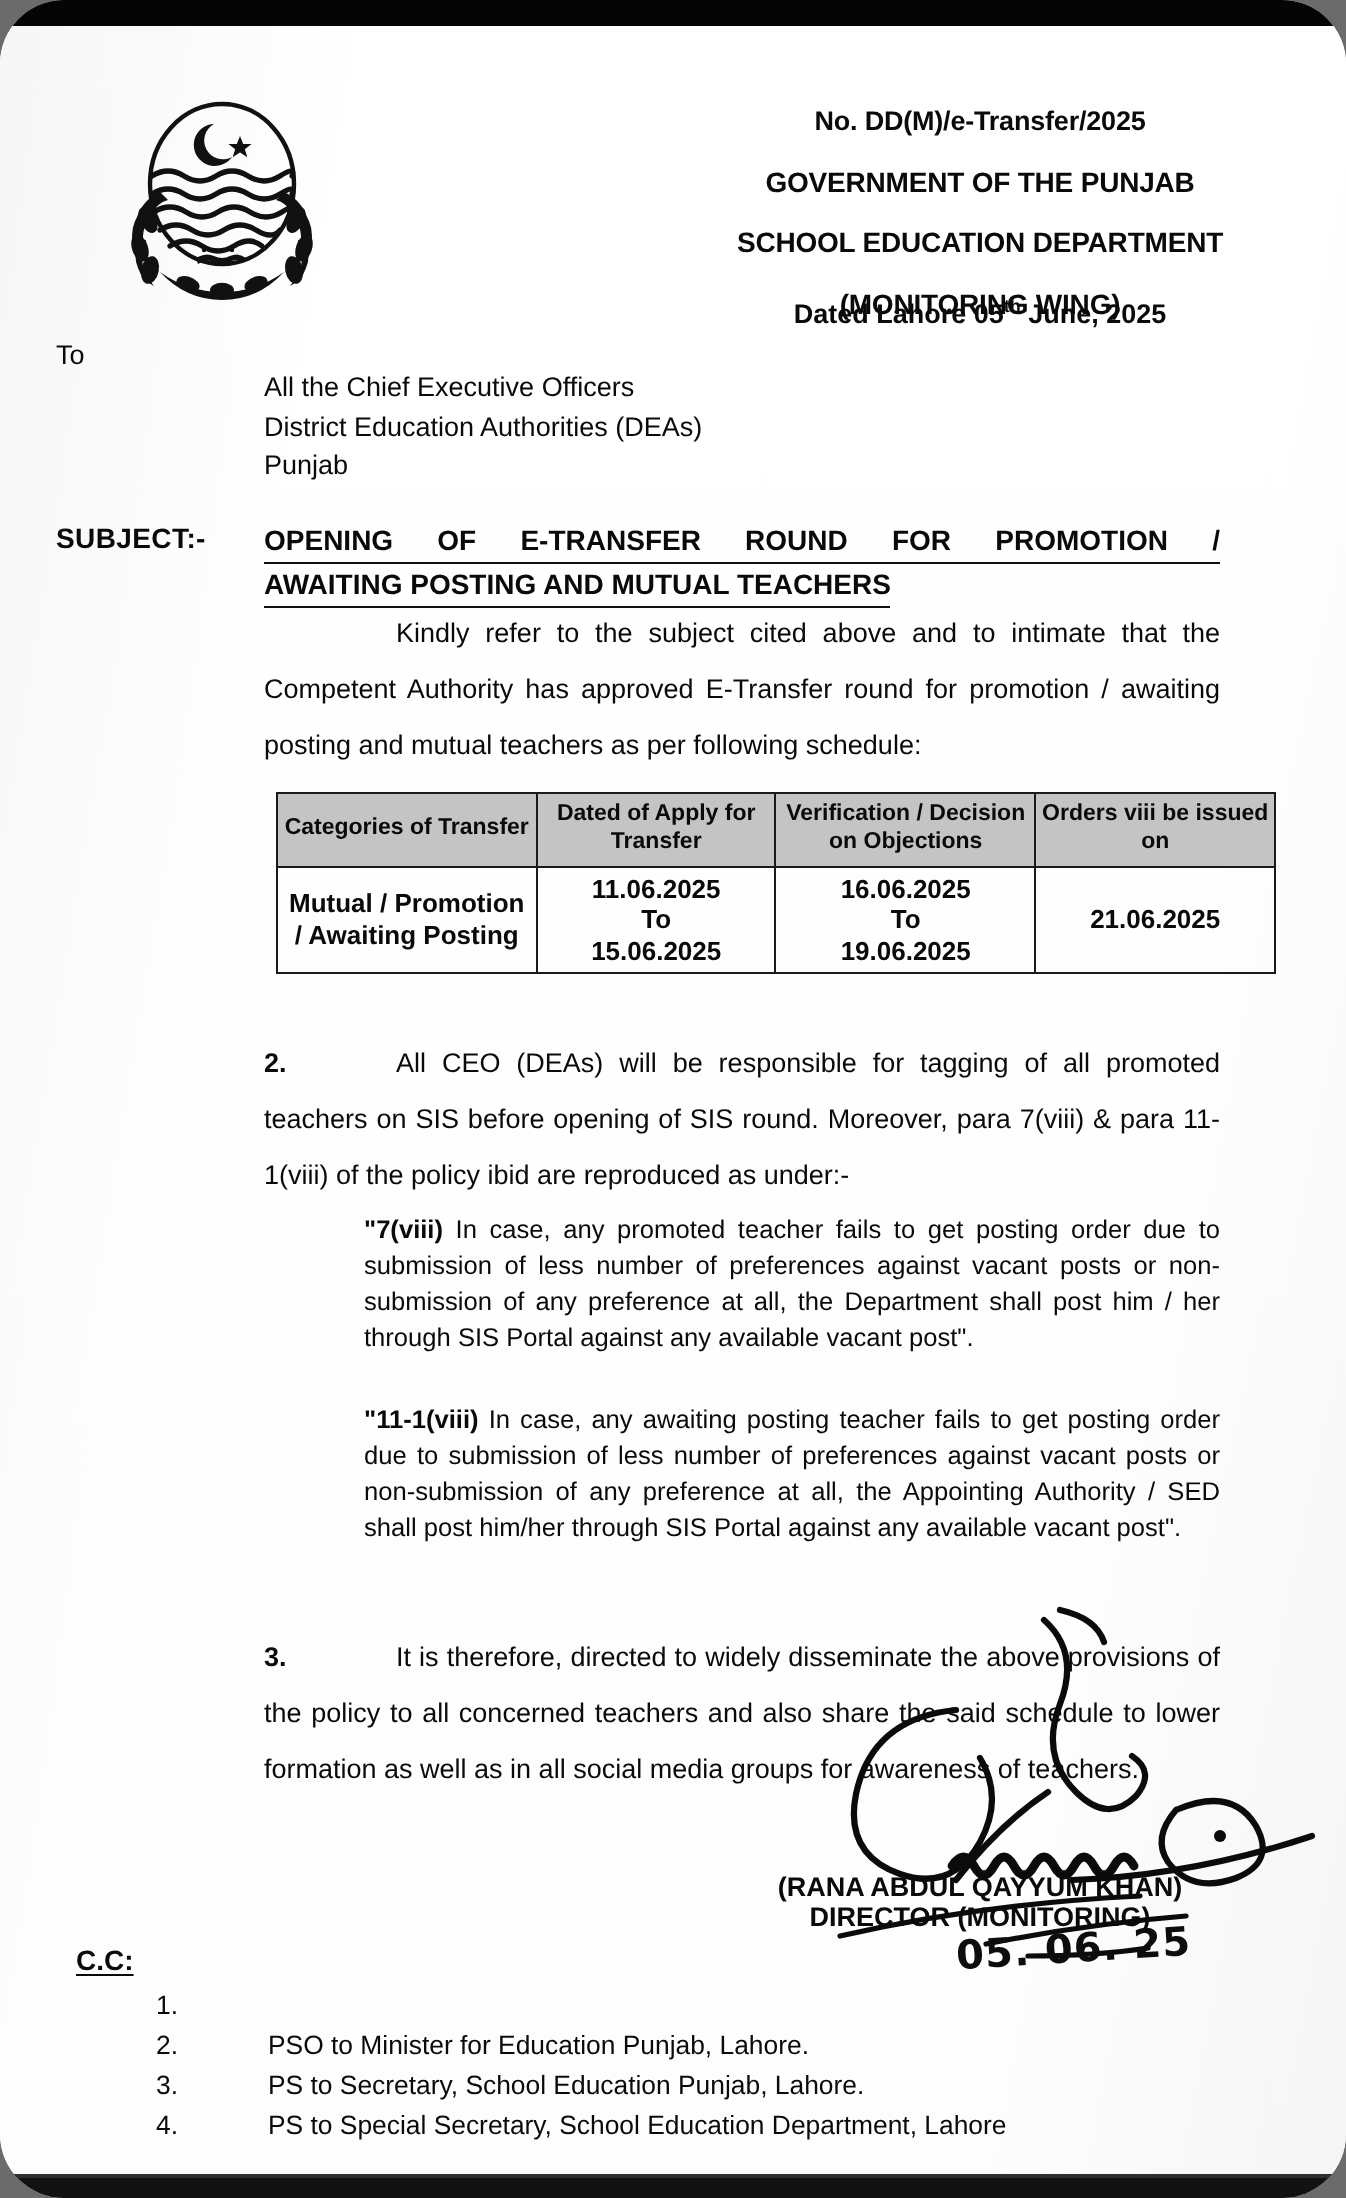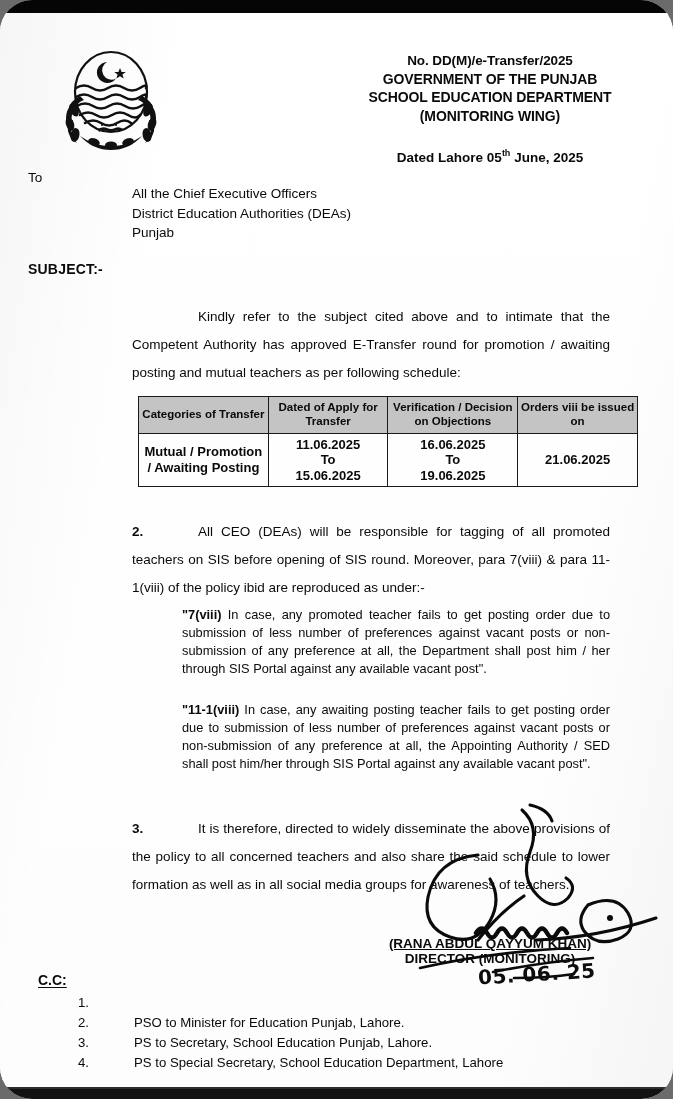--- a/index.html
+++ b/index.html
@@ -58,20 +58,21 @@
   }
   .hdr-no {
     font-size: 13.5px;
     font-weight: bold;
     letter-spacing: -0.1px;
   }
   .hdr-gov, .hdr-dept, .hdr-wing {
     font-size: 14px;
     font-weight: bold;
     letter-spacing: -0.1px;
+    margin-top: 12px;
   }
   .dated {
     position: absolute;
     left: 330px; top: 148px;
     width: 320px;
     text-align: center;
     font-size: 13.5px;
     font-weight: bold;
   }
   .dated sup { font-size: 9px; vertical-align: super; }
@@ -183,21 +184,20 @@
   .quote b { font-weight: bold; }
 
   
   .sign-name {
     position: absolute;
     left: 330px; top: 936px;
     width: 320px;
     text-align: center;
     font-size: 13.5px;
     font-weight: bold;
-    text-decoration: underline;
   }
   .sign-title {
     position: absolute;
     left: 330px; top: 951px;
     width: 320px;
     text-align: center;
     font-size: 13.5px;
     font-weight: bold;
   }
   .signature-ink {
@@ -310,20 +310,32 @@
   </div>
 
   <div class="to-label">To</div>
   <div class="to-body">
     <div>All the Chief Executive Officers</div>
     <div>District Education Authorities (DEAs)</div>
     <div>Punjab</div>
   </div>
 
   <div class="subject-label">SUBJECT:-</div>
+  <div class="subject-text">
+    <div class="subject-line1">
+      <span>OPENING</span>
+      <span>OF</span>
+      <span>E-TRANSFER</span>
+      <span>ROUND</span>
+      <span>FOR</span>
+      <span>PROMOTION</span>
+      <span>/</span>
+    </div>
+    <span class="subject-line2">AWAITING POSTING AND MUTUAL TEACHERS</span>
+  </div>
 
   <div class="para p1">Kindly refer to the subject cited above and to intimate that the Competent Authority has approved E-Transfer round for promotion / awaiting posting and mutual teachers as per following schedule:</div>
 
   <div class="table-wrap">
     <table class="schedule">
       <thead>
         <tr>
           <th class="col-a">Categories of Transfer</th>
           <th class="col-b">Dated of Apply for Transfer</th>
           <th class="col-c">Verification / Decision on Objections</th>

